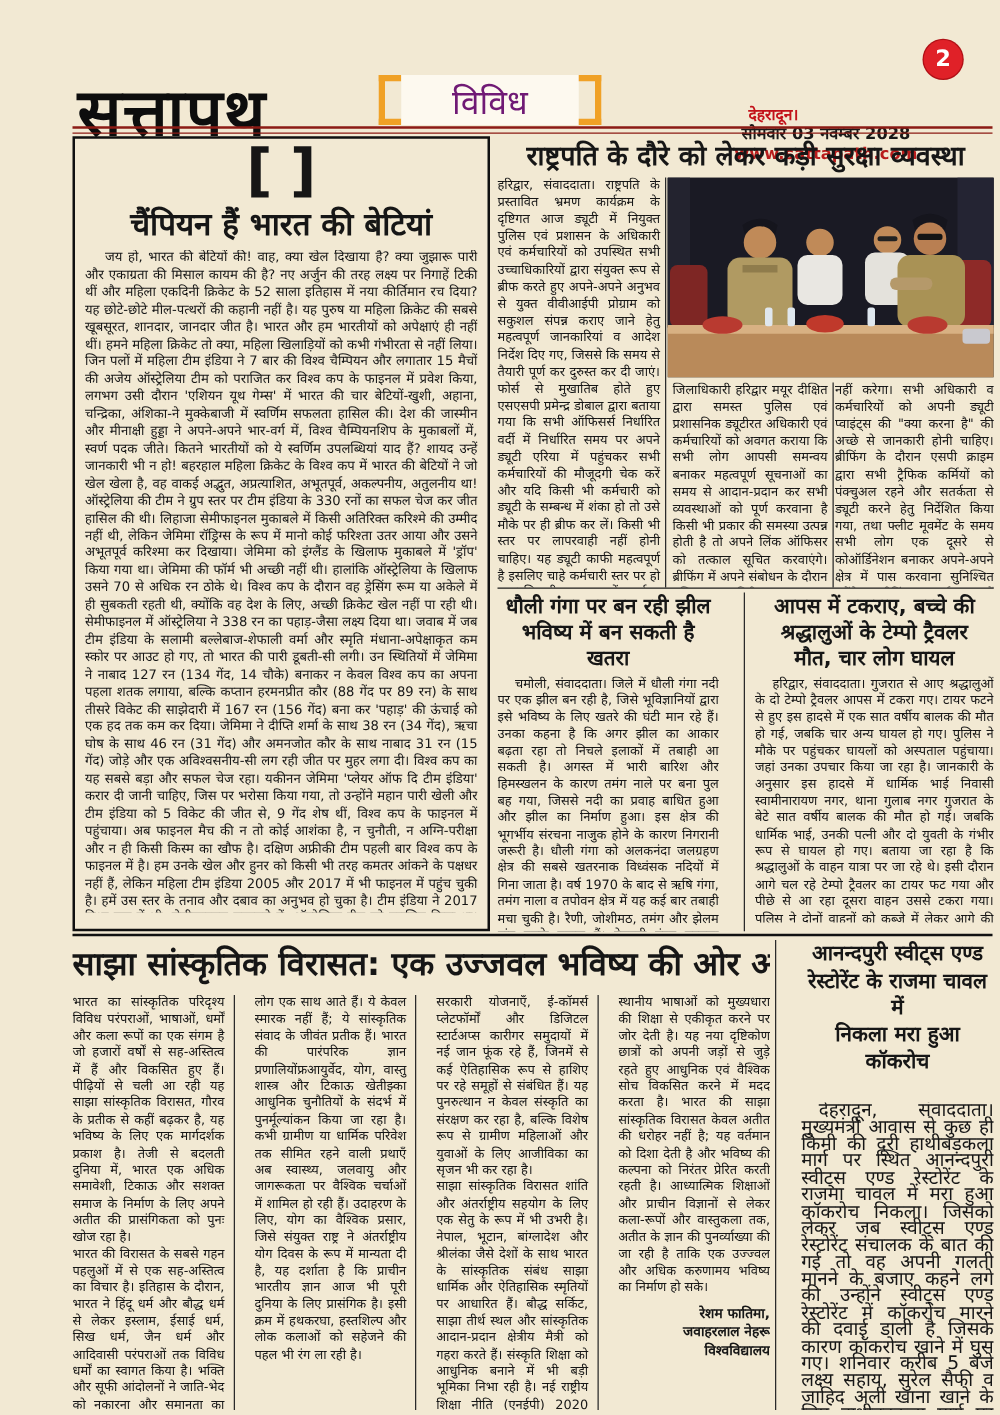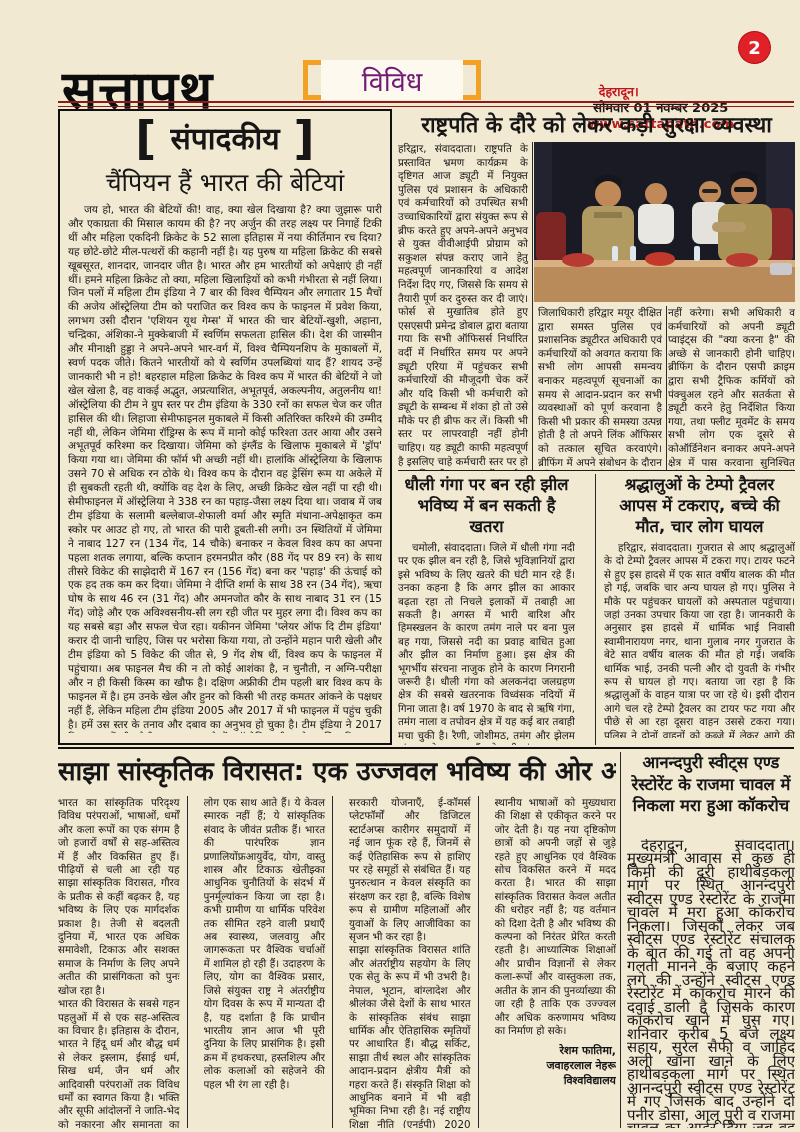--- a/index.html
+++ b/index.html
@@ -45,21 +45,21 @@
   }
   
   .editorial{
     position:absolute;left:58px;top:109px;width:334px;height:636px;
     border:2px solid #101010;box-sizing:border-box;padding:4px 8px;
     overflow:hidden;
   }
   .ed-kicker{display:flex;align-items:center;justify-content:center;gap:14px;margin-top:2px;}
   .ed-bracket{font-size:46px;font-weight:bold;line-height:38px;}
   .ed-kicker-text{font-size:30px;font-weight:900;}
-  .ed-headline{text-align:center;font-size:25px;font-weight:normal;margin:6px 0 5px;}
+  .ed-headline{text-align:center;font-size:25px;font-weight:bold;margin:6px 0 5px;}
   .ed-body{
     font-size:10.5px;line-height:13.9px;text-align:justify;text-indent:16px;
     height:530px;overflow:hidden;
   }
   
   .lead{position:absolute;left:398px;top:109px;width:397px;height:360px;}
   .lead-headline{font-size:21.5px;font-weight:bold;text-align:center;white-space:nowrap;overflow:hidden;}
   .lead-cols{position:relative;margin-top:4px;height:328px;}
   .lead-col{
     position:absolute;top:0;font-size:10.3px;line-height:13.6px;text-align:justify;
@@ -96,21 +96,21 @@
     width:132px;font-size:10.3px;line-height:13.4px;text-align:justify;
     overflow:hidden;white-space:pre-line;
   }
   .her-col + .her-col{margin-left:16px;}
   .her-col.sep{border-right:1px solid #2a2a2a;padding-right:7px;}
   .her-col.c4{display:flex;flex-direction:column;white-space:normal;}
   .her-c4-body{white-space:pre-line;overflow:hidden;max-height:270px;}
   .byline{margin-top:6px;text-align:right;font-weight:bold;font-size:11px;line-height:15px;}
   .restaurant{
     position:absolute;left:620px;top:752px;width:175px;height:376px;
-    border-left:1px solid #2a2a2a;padding-left:6px;box-sizing:border-box;overflow:hidden;
+    border-left:1px solid #2a2a2a;padding-left:20px;box-sizing:border-box;overflow:hidden;
   }
   .rest-headline{font-size:16.5px;font-weight:bold;text-align:center;line-height:21.5px;}
   .rest-body{
     margin-top:22px;font-size:15px;line-height:13.5px;text-align:justify;text-indent:14px;
     height:300px;overflow:hidden;
   }
 </style>
 </head>
 <body>
 
@@ -119,32 +119,31 @@
   <div class="masthead-title">सत्तापथ</div>
 
   <div class="section-badge">
     <div class="sec-bracket left"></div>
     <div class="sec-mid">विविध</div>
     <div class="sec-bracket right"></div>
   </div>
 
   <div class="date-block">
     <div class="city">देहरादून।</div>
-    <div class="date">सोमवार 01 नवम्बर 2025</div>
+    <div class="date">सोमवार 03 नवम्बर 2028</div>
     <div class="website">www.sattapath.com</div>
   </div>
 
   <div class="page-circle">2</div>
 
   <div class="head-rule"></div>
 
   <div class="editorial">
     <div class="ed-kicker">
       <span class="ed-bracket">[</span>
-      <span class="ed-kicker-text">संपादकीय</span>
       <span class="ed-bracket">]</span>
     </div>
     <div class="ed-headline">चैंपियन हैं भारत की बेटियां</div>
     <div class="ed-body">जय हो, भारत की बेटियों की! वाह, क्या खेल दिखाया है? क्या जुझारू पारी और एकाग्रता की मिसाल कायम की है? नए अर्जुन की तरह लक्ष्य पर निगाहें टिकी थीं और महिला एकदिनी क्रिकेट के 52 साला इतिहास में नया कीर्तिमान रच दिया? यह छोटे-छोटे मील-पत्थरों की कहानी नहीं है। यह पुरुष या महिला क्रिकेट की सबसे खूबसूरत, शानदार, जानदार जीत है। भारत और हम भारतीयों को अपेक्षाएं ही नहीं थीं। हमने महिला क्रिकेट तो क्या, महिला खिलाड़ियों को कभी गंभीरता से नहीं लिया। जिन पलों में महिला टीम इंडिया ने 7 बार की विश्व चैम्पियन और लगातार 15 मैचों की अजेय ऑस्ट्रेलिया टीम को पराजित कर विश्व कप के फाइनल में प्रवेश किया, लगभग उसी दौरान 'एशियन यूथ गेम्स' में भारत की चार बेटियों-खुशी, अहाना, चन्द्रिका, अंशिका-ने मुक्केबाजी में स्वर्णिम सफलता हासिल की। देश की जास्मीन और मीनाक्षी हुड्डा ने अपने-अपने भार-वर्ग में, विश्व चैम्पियनशिप के मुकाबलों में, स्वर्ण पदक जीते। कितने भारतीयों को ये स्वर्णिम उपलब्धियां याद हैं? शायद उन्हें जानकारी भी न हो! बहरहाल महिला क्रिकेट के विश्व कप में भारत की बेटियों ने जो खेल खेला है, वह वाकई अद्भुत, अप्रत्याशित, अभूतपूर्व, अकल्पनीय, अतुलनीय था! ऑस्ट्रेलिया की टीम ने ग्रुप स्तर पर टीम इंडिया के 330 रनों का सफल चेज कर जीत हासिल की थी। लिहाजा सेमीफाइनल मुकाबले में किसी अतिरिक्त करिश्मे की उम्मीद नहीं थी, लेकिन जेमिमा रॉड्रिग्स के रूप में मानो कोई फरिश्ता उतर आया और उसने अभूतपूर्व करिश्मा कर दिखाया। जेमिमा को इंग्लैंड के खिलाफ मुकाबले में 'ड्रॉप' किया गया था। जेमिमा की फॉर्म भी अच्छी नहीं थी। हालांकि ऑस्ट्रेलिया के खिलाफ उसने 70 से अधिक रन ठोके थे। विश्व कप के दौरान वह ड्रेसिंग रूम या अकेले में ही सुबकती रहती थी, क्योंकि वह देश के लिए, अच्छी क्रिकेट खेल नहीं पा रही थी। सेमीफाइनल में ऑस्ट्रेलिया ने 338 रन का पहाड़-जैसा लक्ष्य दिया था। जवाब में जब टीम इंडिया के सलामी बल्लेबाज-शेफाली वर्मा और स्मृति मंधाना-अपेक्षाकृत कम स्कोर पर आउट हो गए, तो भारत की पारी डूबती-सी लगी। उन स्थितियों में जेमिमा ने नाबाद 127 रन (134 गेंद, 14 चौके) बनाकर न केवल विश्व कप का अपना पहला शतक लगाया, बल्कि कप्तान हरमनप्रीत कौर (88 गेंद पर 89 रन) के साथ तीसरे विकेट की साझेदारी में 167 रन (156 गेंद) बना कर 'पहाड़' की ऊंचाई को एक हद तक कम कर दिया। जेमिमा ने दीप्ति शर्मा के साथ 38 रन (34 गेंद), ऋचा घोष के साथ 46 रन (31 गेंद) और अमनजोत कौर के साथ नाबाद 31 रन (15 गेंद) जोड़े और एक अविश्वसनीय-सी लग रही जीत पर मुहर लगा दी। विश्व कप का यह सबसे बड़ा और सफल चेज रहा। यकीनन जेमिमा 'प्लेयर ऑफ दि टीम इंडिया' करार दी जानी चाहिए, जिस पर भरोसा किया गया, तो उन्होंने महान पारी खेली और टीम इंडिया को 5 विकेट की जीत से, 9 गेंद शेष थीं, विश्व कप के फाइनल में पहुंचाया। अब फाइनल मैच की न तो कोई आशंका है, न चुनौती, न अग्नि-परीक्षा और न ही किसी किस्म का खौफ है। दक्षिण अफ्रीकी टीम पहली बार विश्व कप के फाइनल में है। हम उनके खेल और हुनर को किसी भी तरह कमतर आंकने के पक्षधर नहीं हैं, लेकिन महिला टीम इंडिया 2005 और 2017 में भी फाइनल में पहुंच चुकी है। हमें उस स्तर के तनाव और दबाव का अनुभव हो चुका है। टीम इंडिया ने 2017 विश्व कप में भी, सेमीफाइनल मुकाबले में, ऑस्ट्रेलिया टीम को पराजित किया था। हम यह कई बार साबित कर चुके हैं कि ऑस्ट्रेलिया टीम 'अजेय' नहीं है। उसे किसी भी दिन, बेहतर खेल के जरिए, पराजित किया जा सकता है। अब बेशक टीम इंडिया फाइनल में जीते या हार जाए, लेकिन टीम इंडिया की बेटियां क्रिकेट की शेरनियां हैं।</div>
   </div>
 
   <div class="lead">
     <div class="lead-headline">राष्ट्रपति के दौरे को लेकर कड़ी सुरक्षा व्यवस्था</div>
     <div class="lead-cols">
       <div class="lead-col c1">हरिद्वार, संवाददाता। राष्ट्रपति के प्रस्तावित भ्रमण कार्यक्रम के दृष्टिगत आज ड्यूटी में नियुक्त पुलिस एवं प्रशासन के अधिकारी एवं कर्मचारियों को उपस्थित सभी उच्चाधिकारियों द्वारा संयुक्त रूप से ब्रीफ करते हुए अपने-अपने अनुभव से युक्त वीवीआईपी प्रोग्राम को सकुशल संपन्न कराए जाने हेतु महत्वपूर्ण जानकारियां व आदेश निर्देश दिए गए, जिससे कि समय से तैयारी पूर्ण कर दुरुस्त कर दी जाएं। फोर्स से मुखातिब होते हुए एसएसपी प्रमेन्द्र डोबाल द्वारा बताया गया कि सभी ऑफिसर्स निर्धारित वर्दी में निर्धारित समय पर अपने ड्यूटी एरिया में पहुंचकर सभी कर्मचारियों की मौजूदगी चेक करें और यदि किसी भी कर्मचारी को ड्यूटी के सम्बन्ध में शंका हो तो उसे मौके पर ही ब्रीफ कर लें। किसी भी स्तर पर लापरवाही नहीं होनी चाहिए। यह ड्यूटी काफी महत्वपूर्ण है इसलिए चाहे कर्मचारी स्तर पर हो या अधिकारी स्तर पर हमें सतर्कता एवं जिम्मेदारी के साथ अपनी जिम्मेदारियों का निर्वहन करना है। ड्यूटी में किसी भी स्तर पर किसी भी प्रकार की लापरवाही बर्दाश्त नहीं की जाएगी, सभी लोग आपस में समन्वय बनाकर इस कार्यक्रम को सकुशल संपन्न कराए जाने</div>
@@ -198,22 +197,22 @@
   <div class="lake">
     <div class="sub-headline">
       <div>धौली गंगा पर बन रही झील</div>
       <div>भविष्य में बन सकती है खतरा</div>
     </div>
     <div class="sub-body">चमोली, संवाददाता। जिले में धौली गंगा नदी पर एक झील बन रही है, जिसे भूविज्ञानियों द्वारा इसे भविष्य के लिए खतरे की घंटी मान रहे हैं। उनका कहना है कि अगर झील का आकार बढ़ता रहा तो निचले इलाकों में तबाही आ सकती है। अगस्त में भारी बारिश और हिमस्खलन के कारण तमंग नाले पर बना पुल बह गया, जिससे नदी का प्रवाह बाधित हुआ और झील का निर्माण हुआ। इस क्षेत्र की भूगर्भीय संरचना नाजुक होने के कारण निगरानी जरूरी है। धौली गंगा को अलकनंदा जलग्रहण क्षेत्र की सबसे खतरनाक विध्वंसक नदियों में गिना जाता है। वर्ष 1970 के बाद से ऋषि गंगा, तमंग नाला व तपोवन क्षेत्र में यह कई बार तबाही मचा चुकी है। रैणी, जोशीमठ, तमंग और झेलम गांव इसके प्रमाण हैं। हेमवती नंदन बहुगुणा गढ़वाल विश्वविद्यालय में भूगर्भ विज्ञान विभाग के अध्यक्ष प्रो. एमपीएस बिष्ट, जो वर्ष 1986 से इस क्षेत्र का भ्रमण कर रहे हैं, उनके अनुसार सीमांत क्षेत्रों के इस संवेदनशील भाग में 25 से 28 अक्तूबर के बीच झील का निर्माण देखा गया। प्रो. बिष्ट के अनुसार, फिलहाल झील से कोई खतरा नहीं है, झील की लंबाई लगभग 350 मीटर है। लेकिन इसके बढ़ने पर यह भविष्य में निचले इलाकों के लिए खतरा पैदा हो सकता है।</div>
   </div>
 
   <div class="accident">
     <div class="sub-headline">
+      <div>आपस में टकराए, बच्चे की</div>
       <div>श्रद्धालुओं के टेम्पो ट्रैवलर</div>
-      <div>आपस में टकराए, बच्चे की</div>
       <div>मौत, चार लोग घायल</div>
     </div>
     <div class="sub-body">हरिद्वार, संवाददाता। गुजरात से आए श्रद्धालुओं के दो टेम्पो ट्रैवलर आपस में टकरा गए। टायर फटने से हुए इस हादसे में एक सात वर्षीय बालक की मौत हो गई, जबकि चार अन्य घायल हो गए। पुलिस ने मौके पर पहुंचकर घायलों को अस्पताल पहुंचाया। जहां उनका उपचार किया जा रहा है। जानकारी के अनुसार इस हादसे में धार्मिक भाई निवासी स्वामीनारायण नगर, थाना गुलाब नगर गुजरात के बेटे सात वर्षीय बालक की मौत हो गई। जबकि धार्मिक भाई, उनकी पत्नी और दो युवती के गंभीर रूप से घायल हो गए। बताया जा रहा है कि श्रद्धालुओं के वाहन यात्रा पर जा रहे थे। इसी दौरान आगे चल रहे टेम्पो ट्रैवलर का टायर फट गया और पीछे से आ रहा दूसरा वाहन उससे टकरा गया। पुलिस ने दोनों वाहनों को कब्जे में लेकर आगे की कार्यवाही शुरू कर दी है।</div>
   </div>
 
   <div class="bottom-rule"></div>
 
   <div class="heritage">
     <div class="her-headline">साझा सांस्कृतिक विरासत: एक उज्जवल भविष्य की ओर अग्रसर</div>
     <div class="her-cols">

